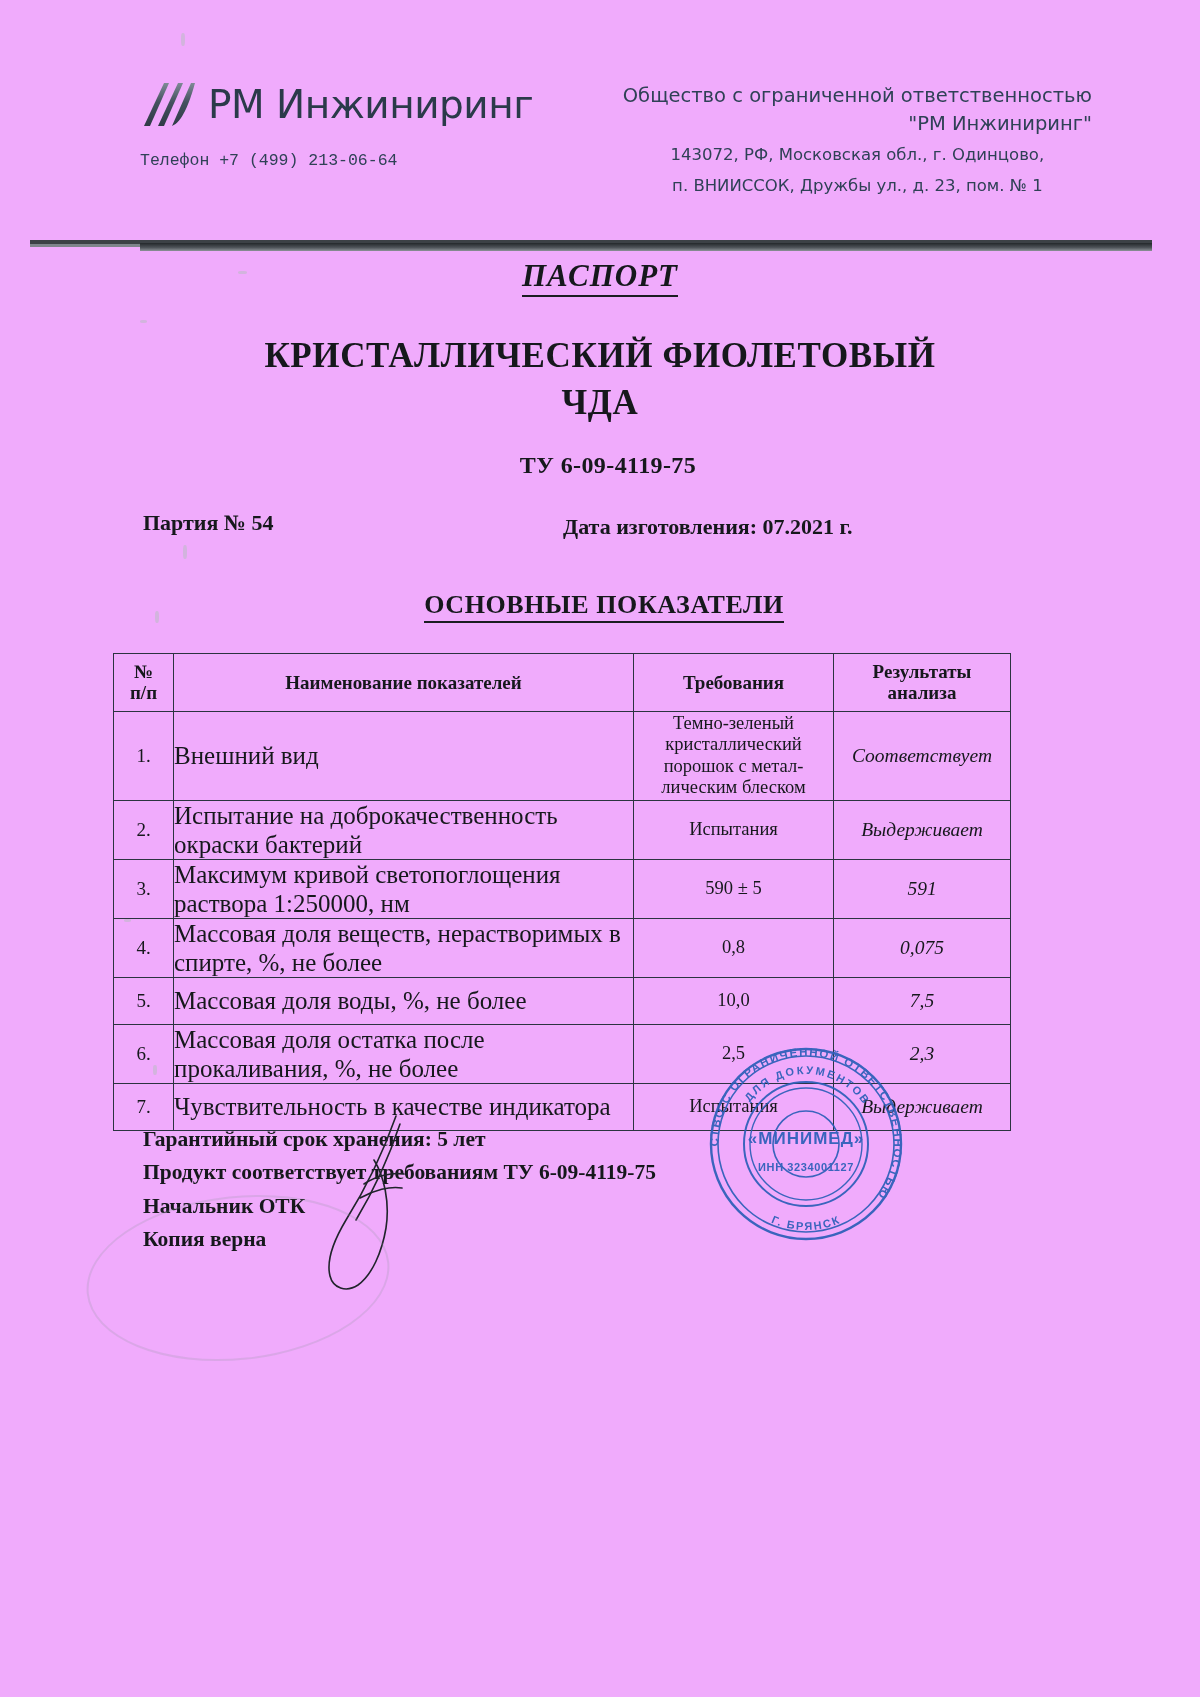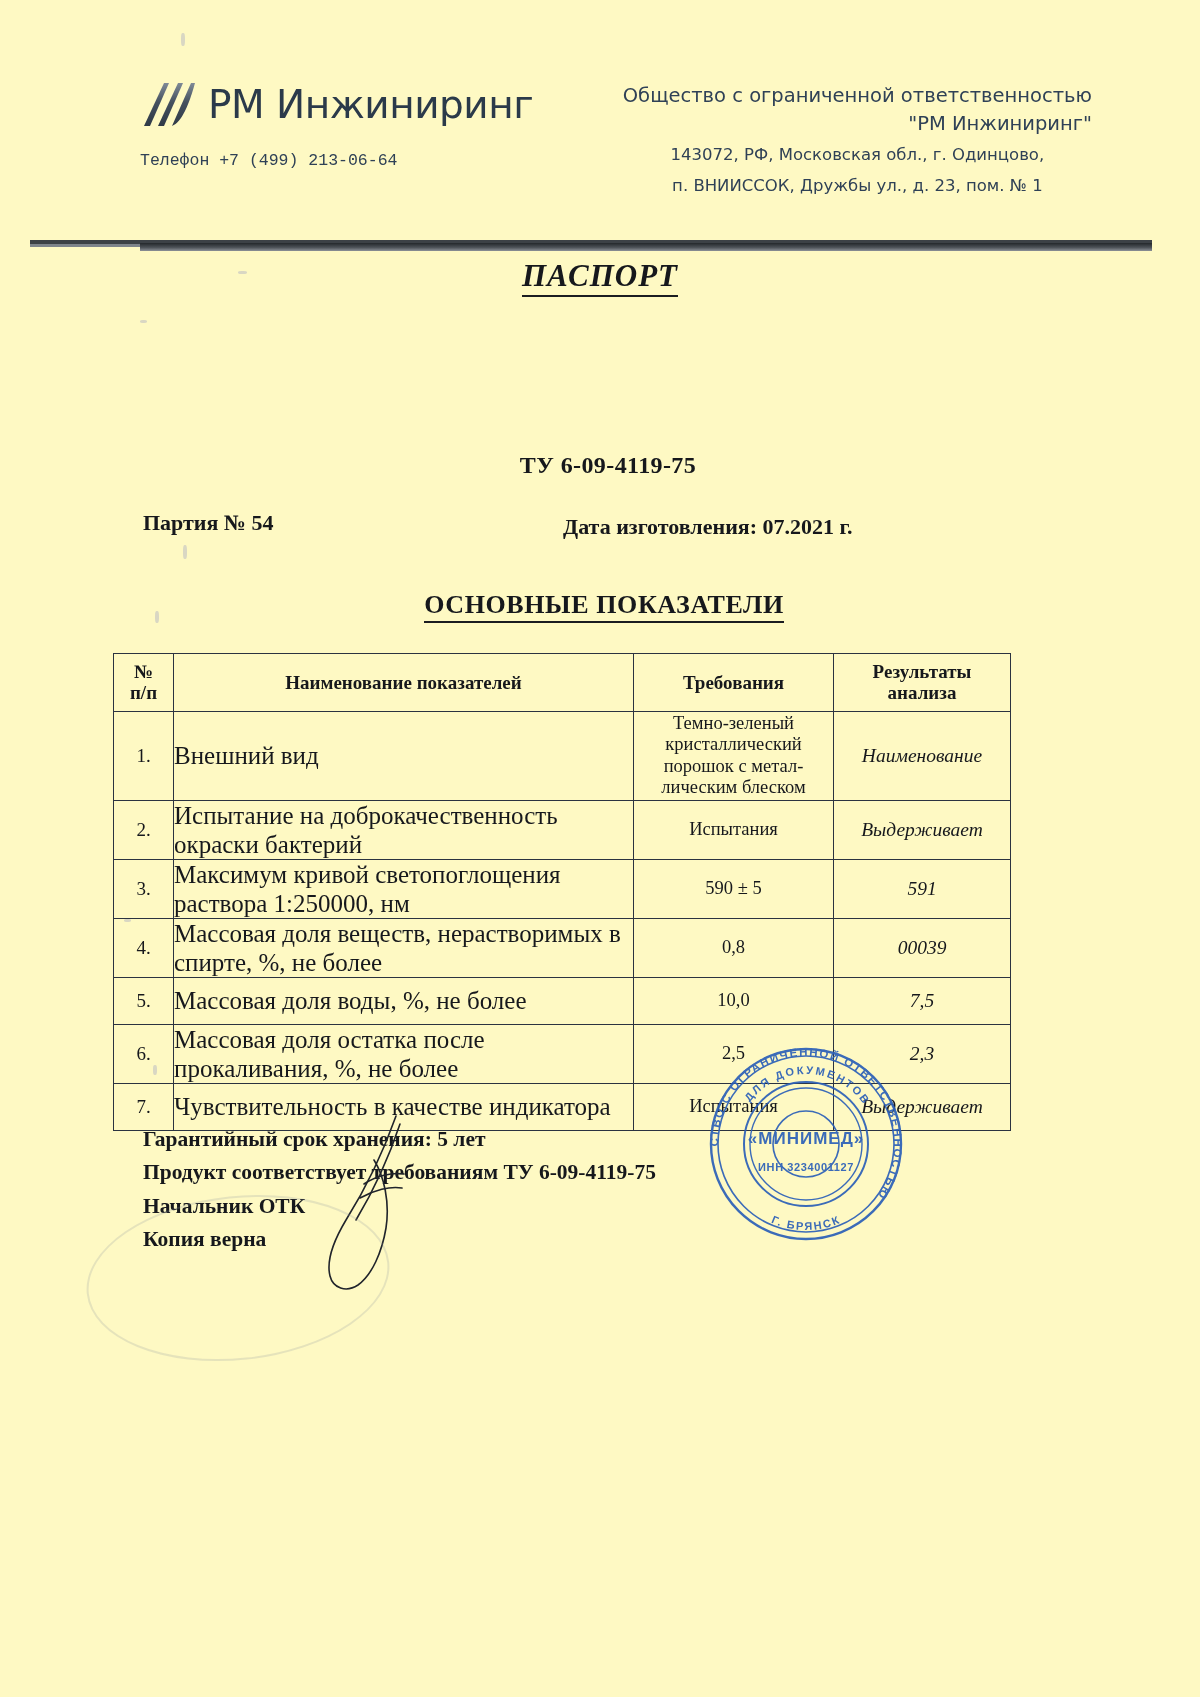--- a/index.html
+++ b/index.html
@@ -12,21 +12,21 @@
     height: 1697px;
     position: relative;
     font-family: "Liberation Serif", serif;
     color: #16181c;
     overflow: hidden;
   }
 
   .page {
     position: absolute;
     inset: 0;
-    background: #fef9c3;
+    background: #f0abfc;
   }
 
   
   .speck {
     position: absolute;
     background: #b9bcc2;
     opacity: .55;
     border-radius: 40%;
   }
 
@@ -351,20 +351,24 @@
   <div class="rule-wrap">
     <div class="rule-a"></div>
     <div class="rule-c"></div>
     <div class="rule-b"></div>
   </div>
 
   <div class="doc-kind">
     <span>ПАСПОРТ</span>
   </div>
 
+  <div class="product-title">
+    <div>КРИСТАЛЛИЧЕСКИЙ ФИОЛЕТОВЫЙ</div>
+    <div>ЧДА</div>
+  </div>
 
   <div class="tu-line">ТУ 6-09-4119-75</div>
 
   <div class="meta-row">
     <div class="batch">Партия № 54</div>
     <div class="mdate">Дата изготовления: 07.2021 г.</div>
   </div>
 
   <div class="section-heading">
     <span>ОСНОВНЫЕ ПОКАЗАТЕЛИ</span>
@@ -395,39 +399,39 @@
       <tbody>
         <tr class="r1">
           <td class="num">1.</td>
           <td class="name">Внешний вид</td>
           <td class="req">
             <div>Темно-зеленый</div>
             <div>кристаллический</div>
             <div>порошок с метал-</div>
             <div>лическим блеском</div>
           </td>
-          <td class="res">Наименование</td>
+          <td class="res">Соответствует</td>
         </tr>
         <tr class="r2">
           <td class="num">2.</td>
           <td class="name">Испытание на доброкачественность окраски бактерий</td>
           <td class="req">Испытания</td>
           <td class="res">Выдерживает</td>
         </tr>
         <tr class="r3">
           <td class="num">3.</td>
           <td class="name">Максимум кривой светопоглощения раствора 1:250000, нм</td>
           <td class="req">590 ± 5</td>
           <td class="res">591</td>
         </tr>
         <tr class="r4">
           <td class="num">4.</td>
           <td class="name">Массовая доля веществ, нерастворимых в спирте, %, не более</td>
           <td class="req">0,8</td>
-          <td class="res">00039</td>
+          <td class="res">0,075</td>
         </tr>
         <tr class="r5">
           <td class="num">5.</td>
           <td class="name">Массовая доля воды, %, не более</td>
           <td class="req">10,0</td>
           <td class="res">7,5</td>
         </tr>
         <tr class="r6">
           <td class="num">6.</td>
           <td class="name">Массовая доля остатка после прокаливания, %, не более</td>

